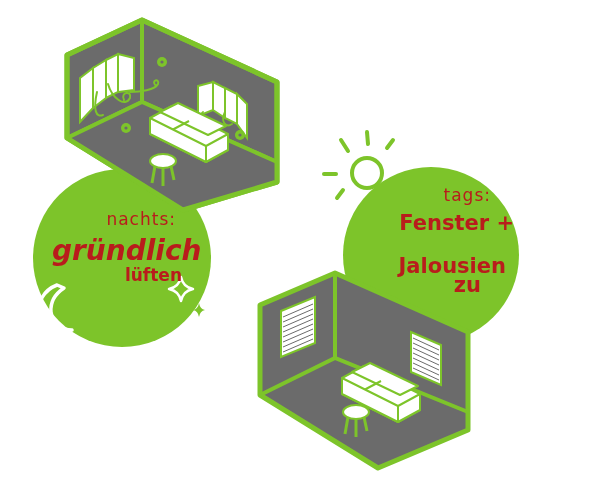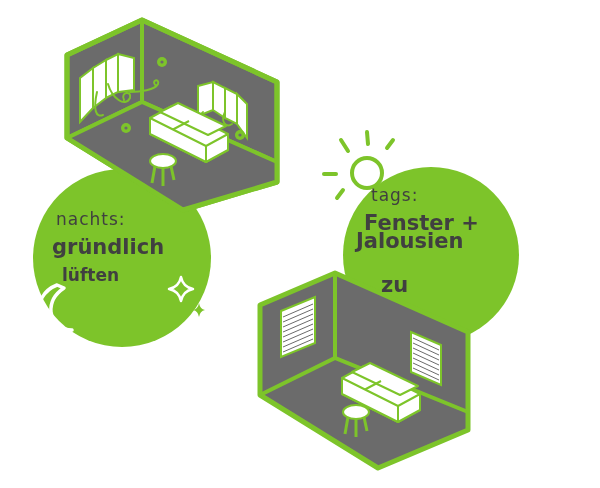--- a/index.html
+++ b/index.html
@@ -1,18 +1,18 @@
 <!DOCTYPE html>
 <html><head>
 <meta charset="utf-8">
 <style>
   html, body { margin:0; padding:0; background:#ffffff; }
   body { width:600px; height:488px; position:relative; overflow:hidden; font-family:"DejaVu Sans", sans-serif; }
   svg.art { position:absolute; left:0; top:0; }
-  .label { position:absolute; color:#404040; text-align:left; line-height:1.1; }
+  .label { position:absolute; color:#b91c1c; text-align:right; line-height:1.1; }
   .light { font-weight:normal; letter-spacing:1px; }
   .bold { font-weight:bold; }
 </style>
 </head>
 <body>
 
 <svg class="art" width="600" height="488" viewBox="0 0 600 488">
 
   <circle cx="122" cy="258" r="89" fill="#7dc42a"></circle>
 
@@ -142,19 +142,19 @@
     <g stroke="#7dc42a" stroke-width="2" fill="#ffffff">
       <ellipse cx="356" cy="412" rx="13" ry="7"></ellipse>
       <line x1="348" y1="417" x2="345" y2="434" stroke="#7dc42a" stroke-width="3"></line>
       <line x1="356" y1="419" x2="356" y2="437" stroke="#7dc42a" stroke-width="3"></line>
       <line x1="364" y1="417" x2="367" y2="431" stroke="#7dc42a" stroke-width="3"></line>
     </g>
   </g>
 </svg>
 
 <div class="label light" style="left:56px; top:210px; width:120px; font-size:17px;">nachts:</div>
-<div class="label bold" style="left:52px; top:236px; width:140px; font-size:21px;">gründlich</div>
+<div class="label bold" style="left:52px; top:236px; width:140px; font-size:28px;font-style:italic;">gründlich</div>
 <div class="label bold" style="left:62px; top:266px; width:120px; font-size:17px;">lüften</div>
 
 <div class="label light" style="left:371px; top:186px; width:120px; font-size:17px;">tags:</div>
 <div class="label bold" style="left:364px; top:212px; width:150px; font-size:21px;">Fenster +</div>
-<div class="label bold" style="left:356px; top:230px; width:150px; font-size:21px;">Jalousien</div>
+<div class="label bold" style="left:356px; top:255px; width:150px; font-size:21px;">Jalousien</div>
 <div class="label bold" style="left:381px; top:274px; width:100px; font-size:21px;">zu</div>
 
 </body></html>

